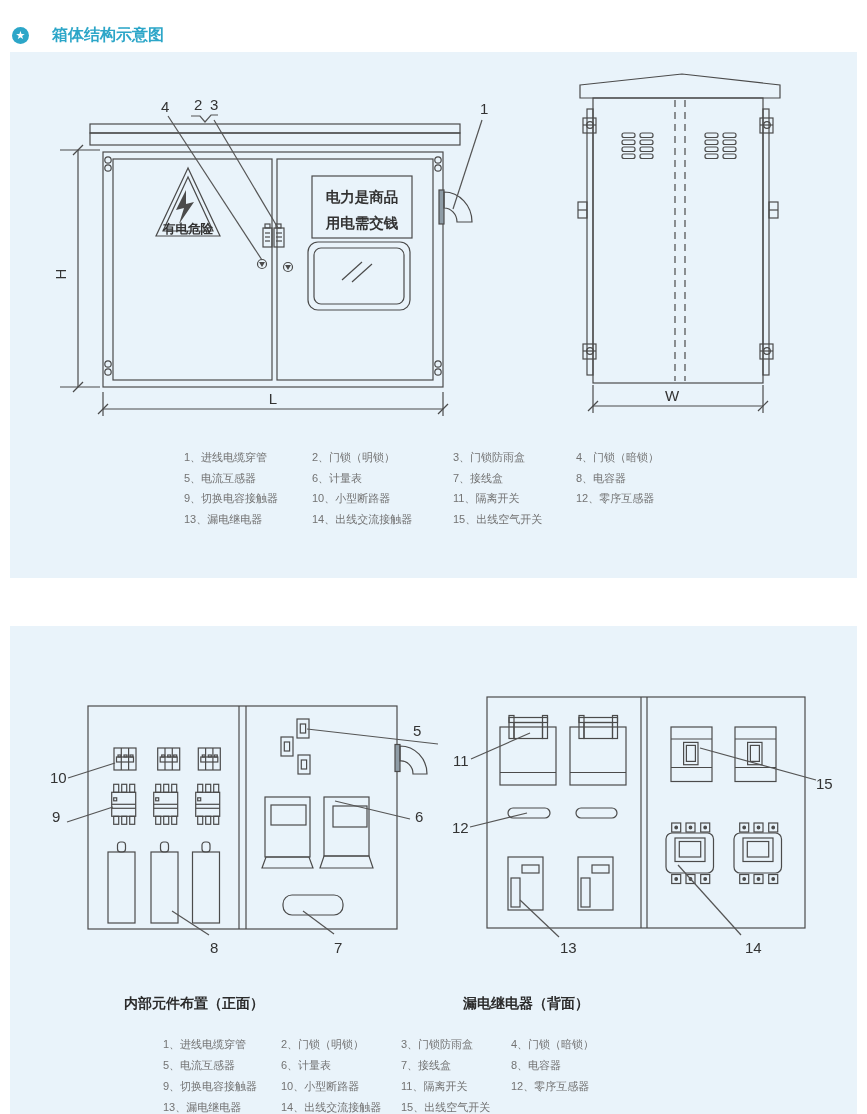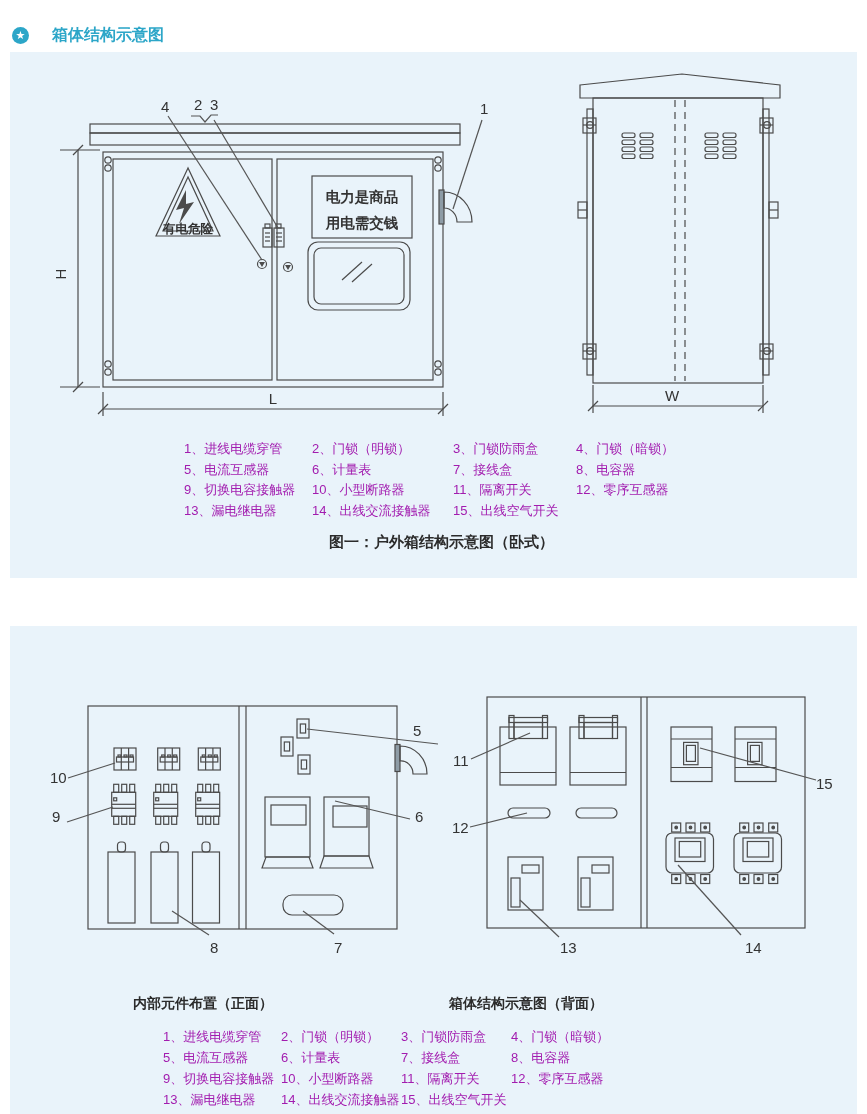--- a/index.html
+++ b/index.html
@@ -9,28 +9,28 @@
   .title-icon{width:17px;height:17px;border-radius:50%;background:var(--accent,#2CA6C8);
       color:#fff;font-size:11px;line-height:17px;text-align:center;display:inline-block;}
   .page-title{font-size:16px;font-weight:bold;color:var(--accent,#2CA6C8);margin:16px;}
   .panel{position:absolute;left:10px;width:847px;background:#E9F3FA;}
   .panel1{top:52px;height:526px;}
   .panel2{top:626px;height:488px;}
   .panel svg{position:absolute;left:0;top:0;}
   svg text{font-family:"Liberation Sans","DejaVu Sans",sans-serif;fill:#333;}
   .callout{font-size:15px;}
   .dimlabel{font-size:15px;}
-  .legend{position:absolute;display:grid;font-size:13px;color:#a21caf;white-space:nowrap;}
+  .legend{position:absolute;display:grid;font-size:11px;color:#737373;white-space:nowrap;margin-top:8px;}
   .legend1{left:174px;top:387px;grid-template-columns:128px 141px 123px auto;line-height:20.5px;}
   .legend2{left:153px;top:400px;grid-template-columns:118px 120px 110px auto;line-height:21px;}
   .fig-caption{position:absolute;left:0;right:0;top:481px;text-align:center;
       font-size:15px;font-weight:bold;color:#2b2b2b;padding-left:16px;}
   .layout-caption{position:absolute;top:369px;transform:translateX(-50%);
       font-size:14px;font-weight:bold;color:#2b2b2b;white-space:nowrap;}
-  .layout-caption.front{left:193px;}
+  .layout-caption.front{left:184px;}
   .layout-caption.back{left:516px;}
 </style>
 </head>
 <body>
 
 <div class="titlebar">
   <span class="title-icon">★</span>
   <h1 class="page-title">箱体结构示意图</h1>
 </div>
 
@@ -192,21 +192,20 @@
     <span>7、接线盒</span>
     <span>8、电容器</span>
     <span>9、切换电容接触器</span>
     <span>10、小型断路器</span>
     <span>11、隔离开关</span>
     <span>12、零序互感器</span>
     <span>13、漏电继电器</span>
     <span>14、出线交流接触器</span>
     <span>15、出线空气开关</span>
   </div>
-  <div class="fig-caption">图一：户外箱结构示意图（卧式）</div>
 </section>
 
 <section class="panel panel2" style="background: rgb(233, 243, 250);">
   <svg width="847" height="360" viewBox="0 0 847 360">
     <defs>
       <g id="sym-breaker">
         <rect x="0" y="0" width="22" height="22"></rect>
         <line x1="7.3" y1="0" x2="7.3" y2="22"></line>
           <line x1="14.6" y1="0" x2="14.6" y2="22"></line>
         <rect x="2.5" y="9" width="17" height="5"></rect>
@@ -362,21 +361,21 @@
         <text class="callout" x="443" y="140" stroke="none">11</text>
         <text class="callout" x="442" y="207" stroke="none">12</text>
         <text class="callout" x="550" y="327" stroke="none">13</text>
         <text class="callout" x="735" y="327" stroke="none">14</text>
         <text class="callout" x="806" y="163" stroke="none">15</text>
       </g>
     </g>
   </svg>
 
   <div class="layout-caption front">内部元件布置（正面）</div>
-  <div class="layout-caption back">箱体结构示意图（背面）</div>
+  <div class="layout-caption back">漏电继电器（背面）</div>
 
   <div class="legend legend2">
     <span>1、进线电缆穿管</span>
     <span>2、门锁（明锁）</span>
     <span>3、门锁防雨盒</span>
     <span>4、门锁（暗锁）</span>
     <span>5、电流互感器</span>
     <span>6、计量表</span>
     <span>7、接线盒</span>
     <span>8、电容器</span>

